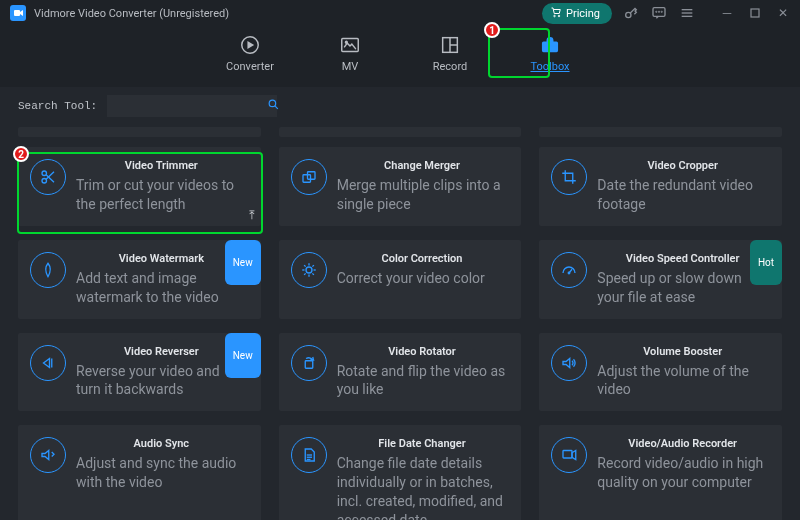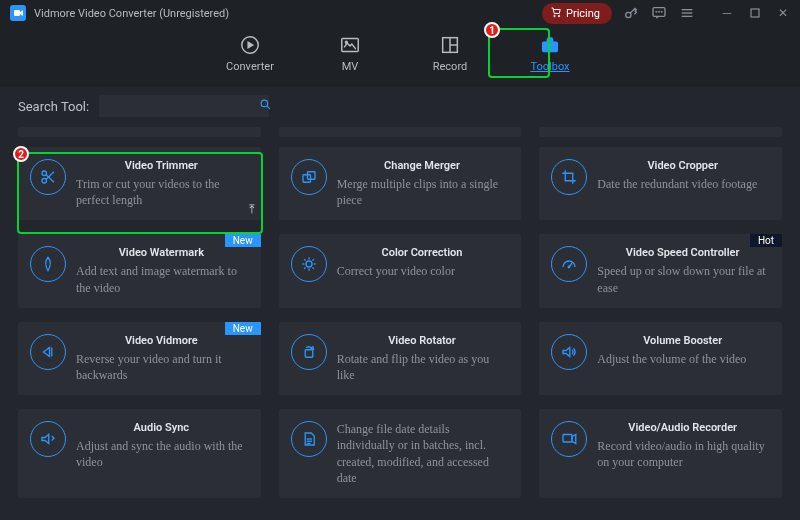--- a/index.html
+++ b/index.html
@@ -23,21 +23,21 @@
   }
   .app-logo {
     width: 16px; height: 16px;
     background: #2a95ff;
     border-radius: 3px;
     margin-right: 8px;
     display: flex; align-items: center; justify-content: center;
   }
   .titlebar-spacer { flex: 1; }
   .pricing-btn {
-    background: #7f1d1d;
+    background: #0f766e;
     color: #fff;
     font-size: 11px;
     padding: 3px 12px 3px 8px;
     border-radius: 12px;
     display: flex; align-items: center;
     gap: 4px;
     margin-right: 10px;
     cursor: pointer;
   }
   .title-icons { display: flex; align-items: center; gap: 10px; }
@@ -73,21 +73,21 @@
   .nav-item.active .nav-icon svg { stroke: #2a95ff; fill: #2a95ff; }
   .nav-item .nav-icon svg { stroke: #b8bcc2; }
 
   
   .search-row {
     display: flex; align-items: center;
     padding: 8px 18px 2px 18px;
     gap: 10px;
     background: #23272d;
   }
-  .search-label { font-size: 13px; color: #bfc3c9; }
+  .search-label { font-size: 11px; color: #bfc3c9; font-family: Liberation Mono, monospace; }
   .search-box {
     position: relative;
     width: 170px; height: 22px;
     background: #2b2f35;
     display: flex; align-items: center;
   }
   .search-input {
     flex: 1; background: transparent; border: none; outline: none;
     color: #cfd3d8; font-size: 11px; padding: 0 6px;
   }
@@ -120,28 +120,29 @@
   }
   .card .icon-ring {
     width: 36px; height: 36px; flex-shrink:0;
     border: 1.5px solid #2a95ff;
     border-radius: 50%;
     display:flex; align-items:center; justify-content:center;
   }
   .card .icon-ring svg { stroke: #2a95ff; }
   .card-body { flex:1; min-width:0; }
   .card-title { font-size: 11px; font-weight:600; color:#e2e5e9; margin-bottom:4px;text-align:center; }
-  .card-desc { font-size: 12px; color:#8e939b; line-height:1.35;font-family:Liberation Serif, serif; }
+  .card-desc { font-size: 14px; color:#8e939b; line-height:1.35; }
   .badge {
     position: absolute; top:0; right:0;
     font-size:10px; color:#fff;
-    padding: 1px 8px;
+    padding: 17px 8px;
+    border-radius: 6px;
   }
   .badge.new { background:#2a95ff; }
-  .badge.hot { background:#0f172a; }
+  .badge.hot { background:#0f766e; }
 
   .unfold-icon {
     position:absolute; right:6px; bottom:4px;
     color:#cfd3d8; font-size:12px;
   }
 
   
   .annot-box {
     position:absolute;
     border: 2px solid #00d62f;
@@ -369,21 +370,21 @@
 
     <div class="card">
       <div class="badge new">New</div>
       <div class="icon-ring">
           <svg width="18" height="18" viewBox="0 0 24 24" fill="none" stroke-width="1.8">
             <path d="M14 6l-8 6 8 6z"></path>
             <line x1="17" y1="6" x2="17" y2="18"></line>
           </svg>
         </div>
       <div class="card-body">
-        <div class="card-title">Video Vidmore</div>
+        <div class="card-title">Video Reverser</div>
         <div class="card-desc">Reverse your video and turn it backwards</div>
       </div>
     </div>
 
     <div class="card">
       <div class="icon-ring">
           <svg width="18" height="18" viewBox="0 0 24 24" fill="none" stroke-width="1.8">
             <rect x="7" y="9" width="10" height="10" rx="1"></rect>
             <path d="M8 6a7 7 0 019 2"></path>
             <path d="M17 4l1 4-4-1"></path>
@@ -425,20 +426,21 @@
     <div class="card">
       <div class="icon-ring">
           <svg width="18" height="18" viewBox="0 0 24 24" fill="none" stroke-width="1.8">
             <path d="M7 4h8l4 4v12H7z"></path>
             <line x1="9" y1="12" x2="16" y2="12"></line>
             <line x1="9" y1="15" x2="16" y2="15"></line>
             <line x1="9" y1="18" x2="14" y2="18"></line>
           </svg>
         </div>
       <div class="card-body">
+        <div class="card-title">File Date Changer</div>
         <div class="card-desc">Change file date details individually or in batches, incl. created, modified, and accessed date</div>
       </div>
     </div>
 
     <div class="card">
       <div class="icon-ring">
           <svg width="18" height="18" viewBox="0 0 24 24" fill="none" stroke-width="1.8">
             <rect x="4" y="6" width="12" height="10" rx="1"></rect>
             <path d="M16 9l5-3v12l-5-3z"></path>
           </svg>

